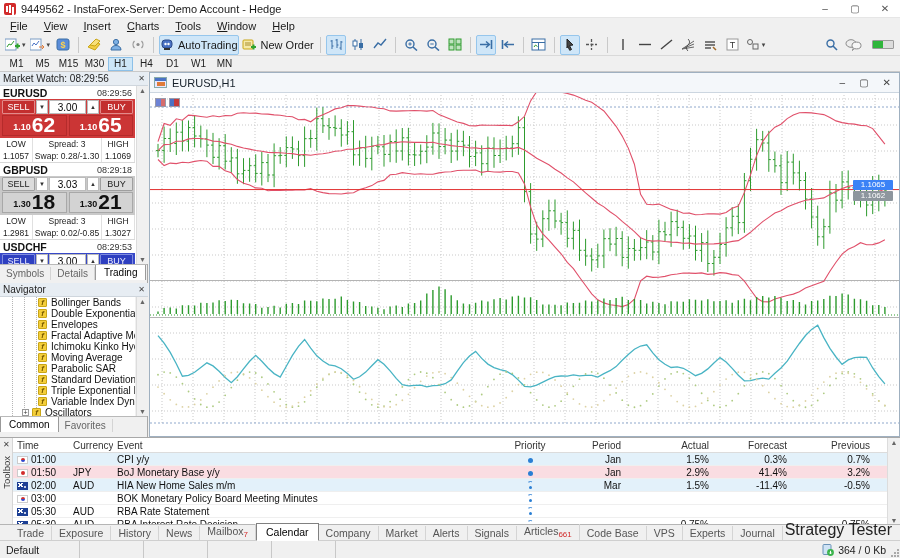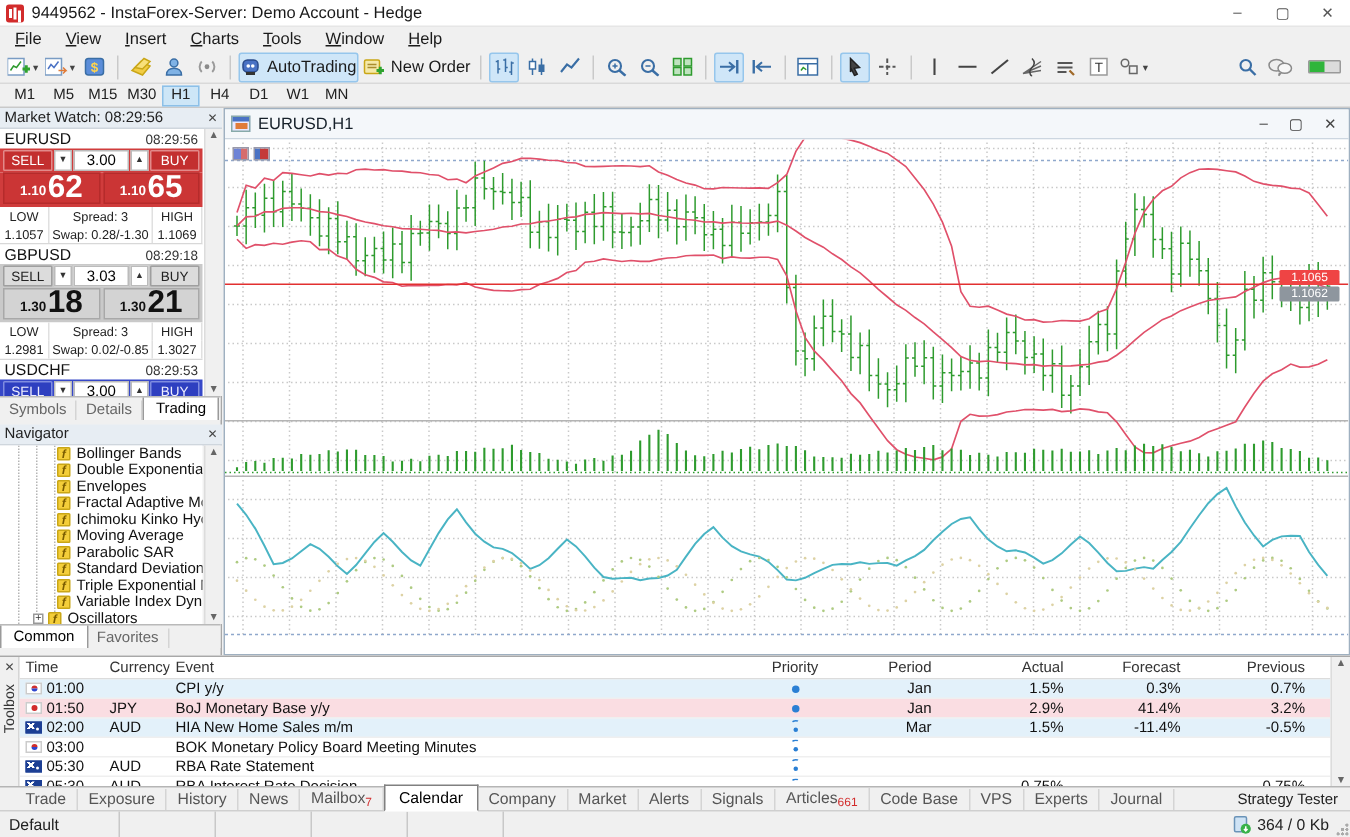--- a/index.html
+++ b/index.html
@@ -34,21 +34,21 @@
 .tf{min-width:25px;height:14px;display:flex;align-items:center;justify-content:center;font-size:10px;color:#222;border:1px solid transparent;margin-right:1px}
 .tf.on{background:#cde6f7;border-color:#8cc0e8}
 
 .leftpanel{position:absolute;left:0;top:72px;width:148px;height:365px;border-right:1px solid #a8a8a8;background:#f0f0f0}
 .panel-head{height:14px;background:#e7edf3;border-bottom:1px solid #cfd6dd;display:flex;align-items:center;padding:0 3px;font-size:10px;color:#222}
 .panel-x{margin-left:auto;font-size:8px;color:#444}
 .mw-body{position:absolute;left:0;top:14px;width:147px;height:178px;overflow:hidden;background:#fff}
 .mw-scroll{position:absolute;right:0;top:14px;width:12px;height:178px;background:#f0f0f0;border-left:1px solid #dcdcdc;font-size:7px;color:#666;display:flex;flex-direction:column;justify-content:space-between;align-items:center;padding:1px 0}
 .sym{width:135px;border-bottom:1px solid #d8d8d8;background:#fff}
 .sym-head{height:13px;display:flex;justify-content:space-between;align-items:center;padding:0 3px}
-.sym-name{font-weight:normal;font-size:10.5px}
+.sym-name{font-weight:bold;font-size:10.5px}
 .sym-time{font-size:9px;color:#333}
 .sym-trade{height:16px;display:flex;gap:1px;padding:1px 2px}
 .sym-big{height:23px;display:flex;gap:2px;padding:0 2px 2px 2px}
 .cell{flex:1;display:flex;align-items:flex-end;justify-content:center}
 .btn{flex:0 0 33px;display:flex;align-items:center;justify-content:center;font-size:9px;border-radius:1px}
 .spin{flex:0 0 12px;background:#fff;border:1px solid #bbb;color:#333;font-size:6px;display:flex;align-items:center;justify-content:center}
 .vol{flex:1;background:#fff;border:1px solid #bbb;font-size:10px;display:flex;align-items:center;justify-content:center;color:#000}
 .theme-red{background:#d03c3c}
 .theme-red .btn{background:#c32f2f;border:1px solid #e28a8a;color:#fff}
 .theme-red .cell{background:#cb3535;border:1px solid #b52b2b;color:#fff}
@@ -108,21 +108,21 @@
 .flag-au:after{content:"";position:absolute;right:1px;bottom:1px;width:2px;height:2px;background:#fff;border-radius:50%;box-shadow:-3px -1px 0 -0.5px #fff}
 .pri-dot{display:inline-block;width:5px;height:5px;background:#2a7fd4;border-radius:50%}
 .wifi{display:inline-block;width:9px;height:7px;position:relative}
 .wifi i{position:absolute;left:3px;bottom:0;width:3px;height:3px;background:#2a7fd4;border-radius:50%}
 .wifi b{position:absolute;left:0;bottom:-1px;width:9px;height:9px;border:1px solid #2a7fd4;border-radius:50%;clip-path:polygon(20% 0,80% 0,50% 50%)}
 
 .bottabs{position:absolute;left:0;top:524px;width:900px;height:16px;background:#f0f0f0;border-top:1px solid #b5b5b5;display:flex;align-items:flex-end;padding-left:10px}
 .btab{padding:1px 7px;font-size:10.5px;color:#555;white-space:nowrap;border-right:1px solid #d4d4d4;position:relative}
 .btab.on{background:#fff;border:1px solid #808080;border-bottom:1px solid #fff;color:#000;top:1px;padding:2px 9px;z-index:2}
 .btab .badge{color:#d22b2b;font-size:8px;vertical-align:-2px}
-.right-tab{margin-left:auto;margin-right:8px;font-size:10px;color:#222;padding-bottom:1px}
+.right-tab{margin-left:auto;margin-right:8px;font-size:16px;color:#222;padding-bottom:1px}
 
 .statusbar{position:absolute;left:0;top:540px;width:900px;height:18px;background:#f0f0f0;border-top:1px solid #cfcfcf;display:flex;align-items:center;font-size:10.5px;color:#222}
 .sb-cell{height:100%;display:flex;align-items:center;padding:0 6px;border-right:1px solid #c8c8c8}
 .sb-help{width:455px}
 .sb-profile{width:80px}
 .sb-empty{width:64px}
 .sb-traffic{margin-left:auto;border-right:none;display:flex;align-items:center;gap:4px;padding-right:14px}
 .grip{position:absolute;right:1px;bottom:1px;width:8px;height:8px;background:
  radial-gradient(circle at 1px 7px,#aaa 1px,transparent 1.2px),
  radial-gradient(circle at 4px 4px,#aaa 1px,transparent 1.2px),
@@ -821,21 +821,21 @@
           <circle cx="716.5666666666667" cy="295.82603240021314" r="0.9" fill="#ddd2a4"></circle>
           <circle cx="722.675" cy="300.8431725460222" r="0.9" fill="#aecb82"></circle>
           <circle cx="722.675" cy="302.4179797781585" r="0.9" fill="#ddd2a4"></circle>
           <circle cx="728.7833333333333" cy="307.8682602779982" r="0.9" fill="#aecb82"></circle>
           <circle cx="728.7833333333333" cy="308.179871740737" r="0.9" fill="#ddd2a4"></circle>
           <circle cx="734.8916666666667" cy="312.64977208573634" r="0.9" fill="#aecb82"></circle>
           <circle cx="734.8916666666667" cy="312.28965496210986" r="0.9" fill="#ddd2a4"></circle>
         </svg>
       <div class="mini-ico" style="left:5px;top:5px;background:linear-gradient(90deg,#6d83d6 50%,#d66d6d 50%)"></div>
       <div class="mini-ico" style="left:19px;top:5px;background:linear-gradient(90deg,#4a72c4 40%,#c43a3a 40%)"></div>
-      <div class="price-tag" id="ask-tag" style="left: 703px; top: 86.5625px; background: #ef4444;">1.1065</div>
+      <div class="price-tag" id="ask-tag" style="left: 703px; top: 86.5625px; background: #3b82f6;">1.1065</div>
       <div class="price-tag" id="bid-tag" style="left: 703px; top: 97.5625px; background: rgb(142, 150, 158);">1.1062</div>
     </div>
   </div>
 
   <div class="toolbox">
     <div class="tb-strip">
       <span class="x">✕</span>
       <span class="vlabel">Toolbox</span>
     </div>
     <div class="cal" id="calendar">

